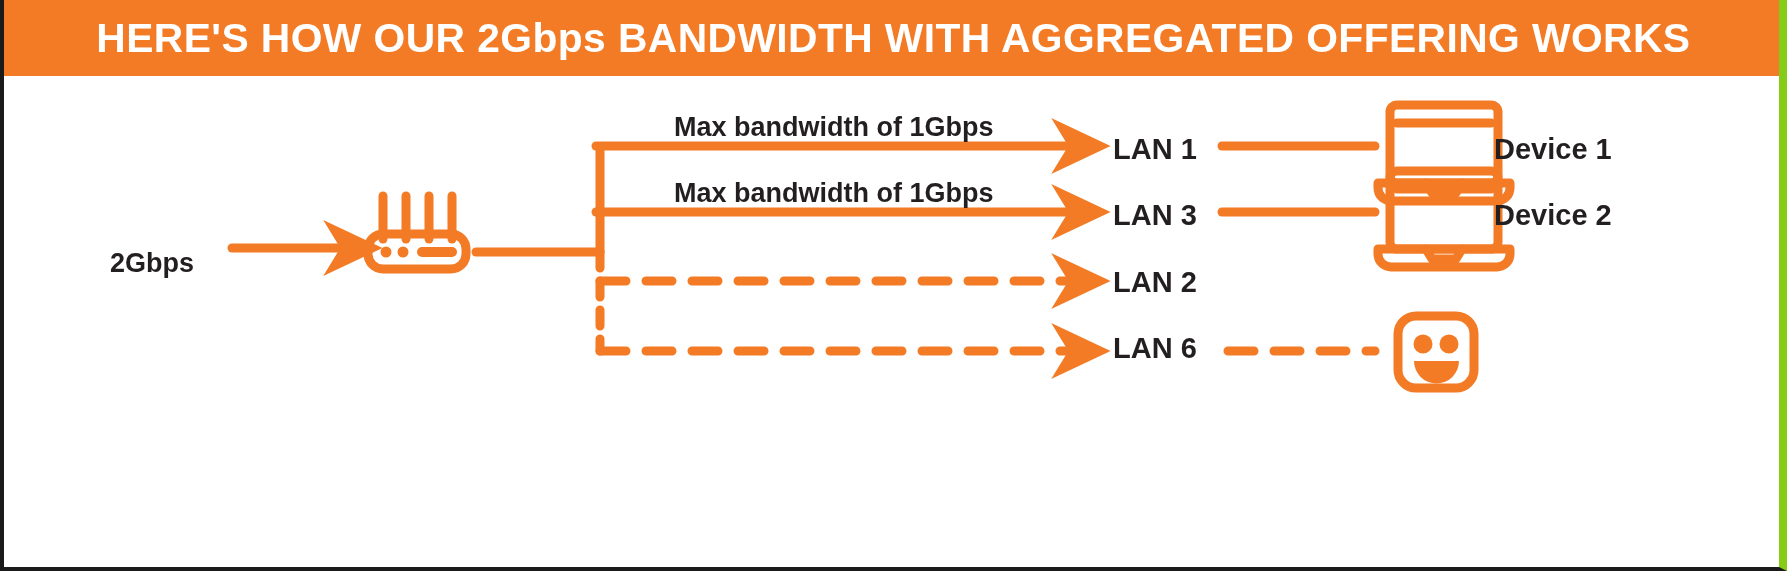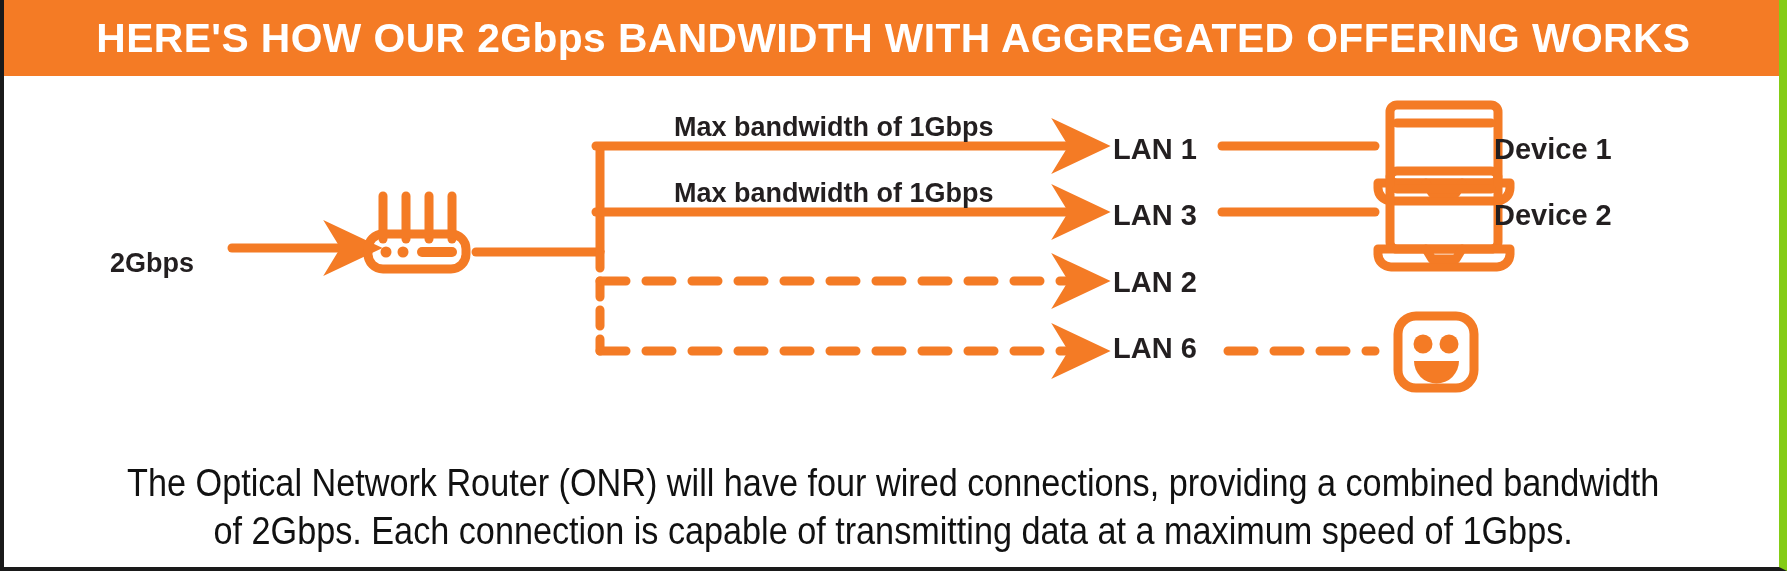--- a/index.html
+++ b/index.html
@@ -172,18 +172,14 @@
 
     <div class="lbl lbl-lan1">LAN 1</div>
     <div class="lbl lbl-lan2">LAN 3</div>
     <div class="lbl lbl-lan3">LAN 2</div>
     <div class="lbl lbl-lan4">LAN 6</div>
 
     <div class="lbl lbl-dev1">Device 1</div>
     <div class="lbl lbl-dev2">Device 2</div>
   </div>
 
-  <div id="caption">
-    <div class="cap-line">The Optical Network Router (ONR) will have four wired connections, providing a combined bandwidth</div>
-    <div class="cap-line">of 2Gbps. Each connection is capable of transmitting data at a maximum speed of 1Gbps.</div>
-  </div>
 
 </div>
 
 </body></html>

